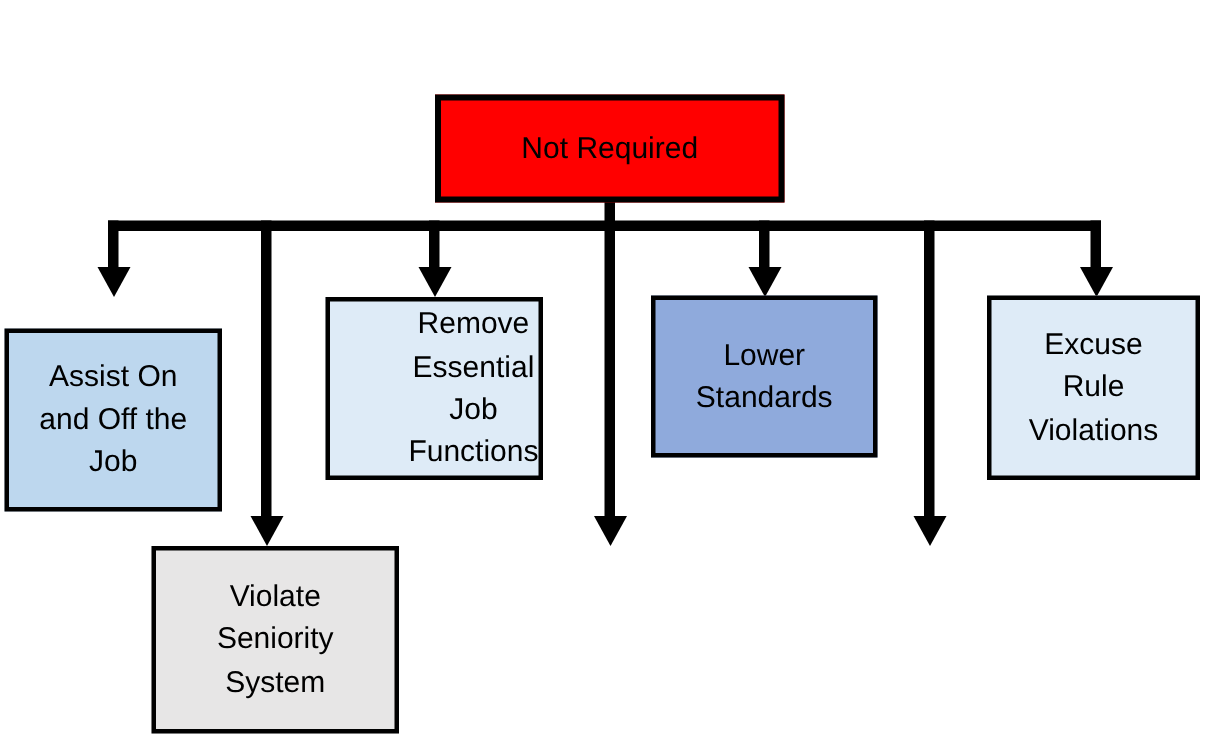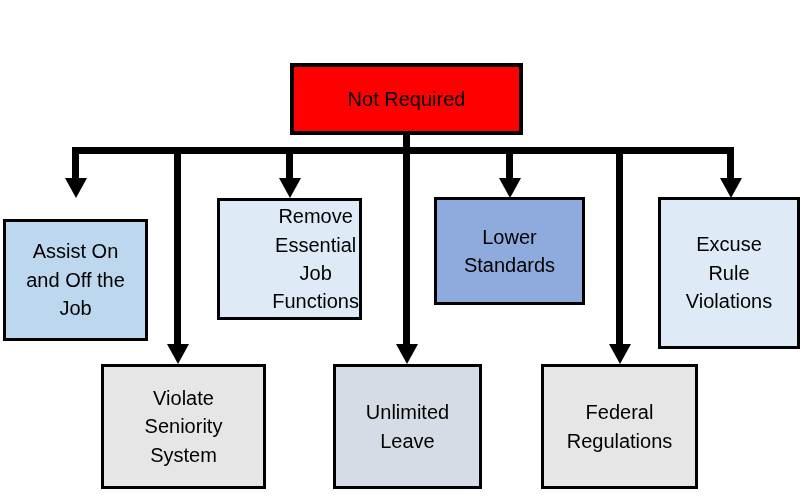--- a/index.html
+++ b/index.html
@@ -62,21 +62,21 @@
     color: #000000;
     font-size: 20px;
     line-height: 1.42;
   }
   .node-label { white-space: pre-line; }
 
   .n-root     { left: 290px; top: 31px;  width: 233px; height: 72px; border-width: 4px; margin-top: 32px; }
   .n-assist   { left: 3px;   top: 198px; width: 145px; height: 122px; margin-top: 21px; }
   .n-remove   { left: 217px; top: 198px; width: 145px; height: 122px; justify-content: flex-end; }
   .n-lower    { left: 434px; top: 197px; width: 151px; height: 108px; }
-  .n-excuse   { left: 658px; top: 197px; width: 142px; height: 152px; }
+  .n-excuse   { left: 658px; top: 197px; width: 142px; height: 123px; }
   .n-violate  { left: 101px; top: 364px; width: 165px; height: 125px; }
   .n-unlimited{ left: 333px; top: 364px; width: 149px; height: 125px; }
   .n-federal  { left: 541px; top: 364px; width: 157px; height: 125px; }
 </style>
 </head>
 <body>
 
 <div class="canvas">
 
   <div class="line v-center"></div>
@@ -123,23 +123,15 @@
 Rule
 Violations</span>
   </div>
 
   <div class="node n-violate" style="background-color: rgb(231, 230, 230);">
     <span class="node-label">Violate
 Seniority
 System</span>
   </div>
 
-  <div class="node n-unlimited" style="background-color: rgb(214, 220, 229);">
-    <span class="node-label">Unlimited
-Leave</span>
-  </div>
 
-  <div class="node n-federal" style="background-color: rgb(231, 230, 230);">
-    <span class="node-label">Federal
-Regulations</span>
-  </div>
 
 </div>
 
 </body></html>

